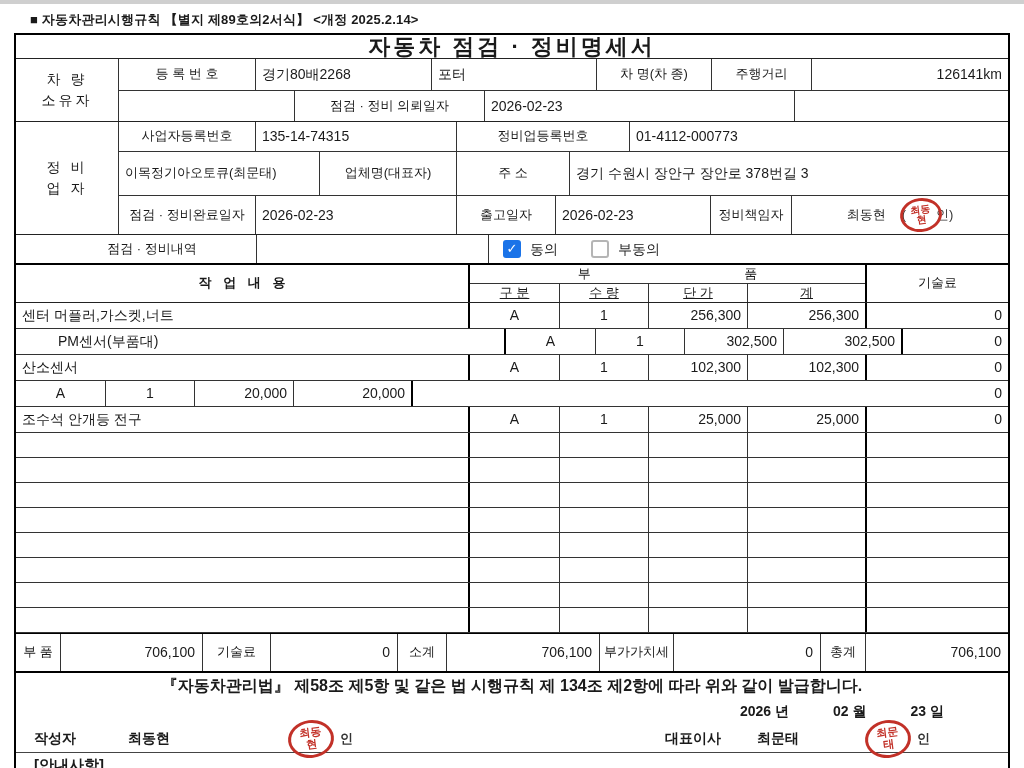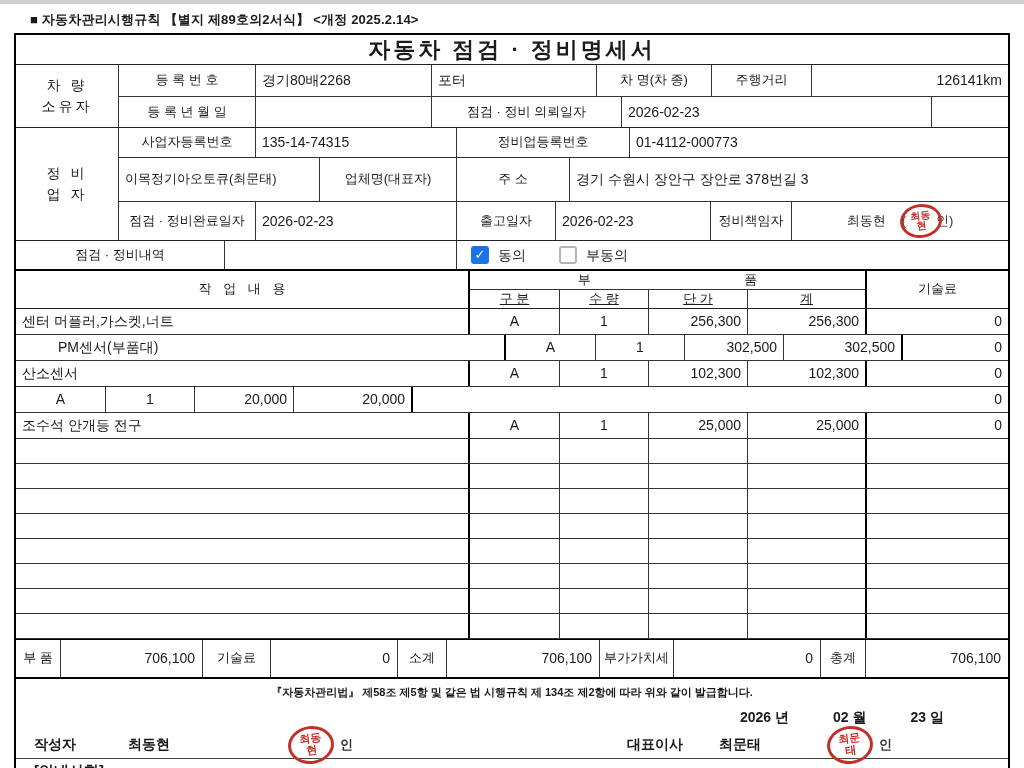--- a/index.html
+++ b/index.html
@@ -1,62 +1,62 @@
 <!DOCTYPE html>
 <html><head>
 <meta charset="utf-8">
 <style>
   * { margin:0; padding:0; box-sizing:border-box; }
   html,body { width:1024px; height:768px; overflow:hidden; background:#fff;
     font-family:"Liberation Sans","DejaVu Sans",sans-serif; color:#1a1a1a; }
   .top-strip { height:4px; background:#cfcfcf; }
   .top-note { margin:7px 0 4px 30px; font-size:13px; font-weight:bold; letter-spacing:.2px; }
   .doc { margin-left:14px; width:996px; border:2px solid #000; background:#fff; }
-  .title { height:30px; display:flex; align-items:center; justify-content:center;
+  .title { height:24px; display:flex; align-items:center; justify-content:center;
     font-size:22px; font-weight:bold; letter-spacing:3px; border-bottom:1px solid #222; }
   .r { display:flex; }
   .h32{height:32px} .h30{height:30px} .h44{height:44px} .h38{height:38px}
   .c { display:flex; align-items:center; justify-content:center; padding:0 6px;
        border-right:1px solid #333; font-size:13px; text-align:center; line-height:1.15; }
   .c.last { border-right:none; }
   .c.left { justify-content:flex-start; text-align:left; }
   .c.right { justify-content:flex-end; text-align:right; }
   .c.val { font-size:14px; }
   .c.wrap { word-break:break-all; }
   .flex1 { flex:1; }
   .sec { display:flex; border-bottom:1px solid #222; }
   .sec-label { width:103px; border-right:1px solid #333; display:flex; flex-direction:column;
     align-items:center; justify-content:center; gap:3px; font-size:14px; letter-spacing:3px; }
   .sec-rows { flex:1; display:flex; flex-direction:column;justify-content:flex-end; }
   .sec-rows .r { border-bottom:1px solid #333; }
   .sec-rows .r:last-child { border-bottom:none; }
-  .row6 { border-bottom:2px solid #000; }
+  .row6 { border-bottom:2px solid #000;padding-left:32px; }
   .addr { flex-direction:column; align-items:stretch; justify-content:center; gap:1px; }
   .addr .a1 { text-align:left; font-size:14px; }
   .addr .a2 { text-align:right; font-size:13px; }
   .wt-head { display:flex; height:38px; border-bottom:1px solid #222; font-size:14px; }
   .br2 { border-right:2px solid #000 !important; }
-  .head-work { word-spacing:8px; }
+  .head-work { word-spacing:8px;font-weight:bold; }
   .pgroup { width:397px; display:flex; flex-direction:column; border-right:2px solid #000; }
   .pgroup-top { height:19px; border-bottom:1px solid #333; display:flex; align-items:center;
     justify-content:center; font-size:13px; word-spacing:150px; }
   .pgroup-cells { flex:1; display:flex;text-decoration:underline; }
   .pgroup-cells .c { font-size:13px; }
   .wr { display:flex; height:26px; border-bottom:1px solid #333; }
   .wr .c { font-size:14px; }
   .er { display:flex; height:25px; border-bottom:1px solid #333; }
   .totals { display:flex; height:40px; border-top:1px solid #000; border-bottom:2px solid #000; }
   .totals .c { padding:0 4px; font-size:13px; }
   .totals .c.right { padding-right:7px; font-size:14px; }
   .legal { height:26px; display:flex; align-items:center; justify-content:center;
-    font-size:11px; font-weight:bold; }
+    font-size:16px; font-weight:bold; }
   .fdate { height:26px; display:flex; justify-content:flex-end; align-items:center;
     gap:44px; padding-right:64px; font-size:14px; font-weight:bold; }
   .fsign { height:27px; display:flex; align-items:center; justify-content:space-between;
-    padding:0 116px 0 18px; font-size:14px; font-weight:bold; overflow:visible; }
+    padding:0 78px 0 18px; font-size:14px; font-weight:bold; overflow:visible; }
   .sg { display:flex; align-items:center; }
   .seal { width:46px; height:38px; border:3px solid #c23128; border-radius:50%;
     display:inline-flex; align-items:center; justify-content:center; color:#c23128;
     font-size:11px; font-weight:bold; line-height:1.05; transform:rotate(-7deg);
     word-break:break-all; text-align:center; padding:2px 7px; flex-shrink:0;
     position:relative; z-index:2; background:transparent; }
   .seal.mini { width:42px; height:34px; font-size:10px; margin:0 -6px; }
   .notice { border-top:1px solid #444; padding:3px 0 0 18px; font-size:15px;
     font-weight:bold; height:22px; }
   .mgr { gap:16px; }
@@ -87,21 +87,20 @@
     <div class="sec-rows">
       <div class="r h32">
         <div class="c" style="width:137px">등 록 번 호</div>
         <div class="c left val" style="width:176px">경기80배2268</div>
         <div class="c left val" style="width:165px">포터</div>
         <div class="c" style="width:115px">차 명(차 종)</div>
         <div class="c" style="width:100px">주행거리</div>
         <div class="c right val last flex1">126141km</div>
       </div>
       <div class="r h30">
-        <div class="c" style="width:137px">등 록 년 월 일</div>
         <div class="c left val" style="width:176px"></div>
         <div class="c" style="width:190px">점검 · 정비 의뢰일자</div>
         <div class="c left val" style="width:310px">2026-02-23</div>
         <div class="c last flex1"></div>
       </div>
     </div>
   </div>
 
   <div class="sec">
     <div class="sec-label">

